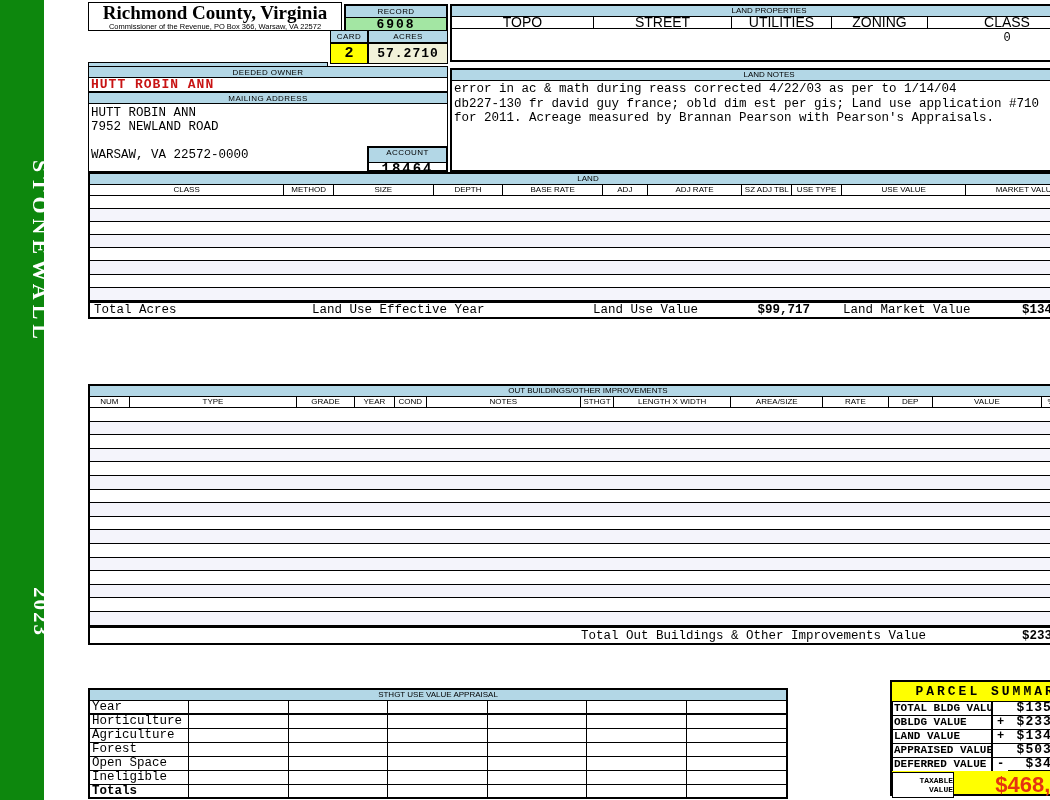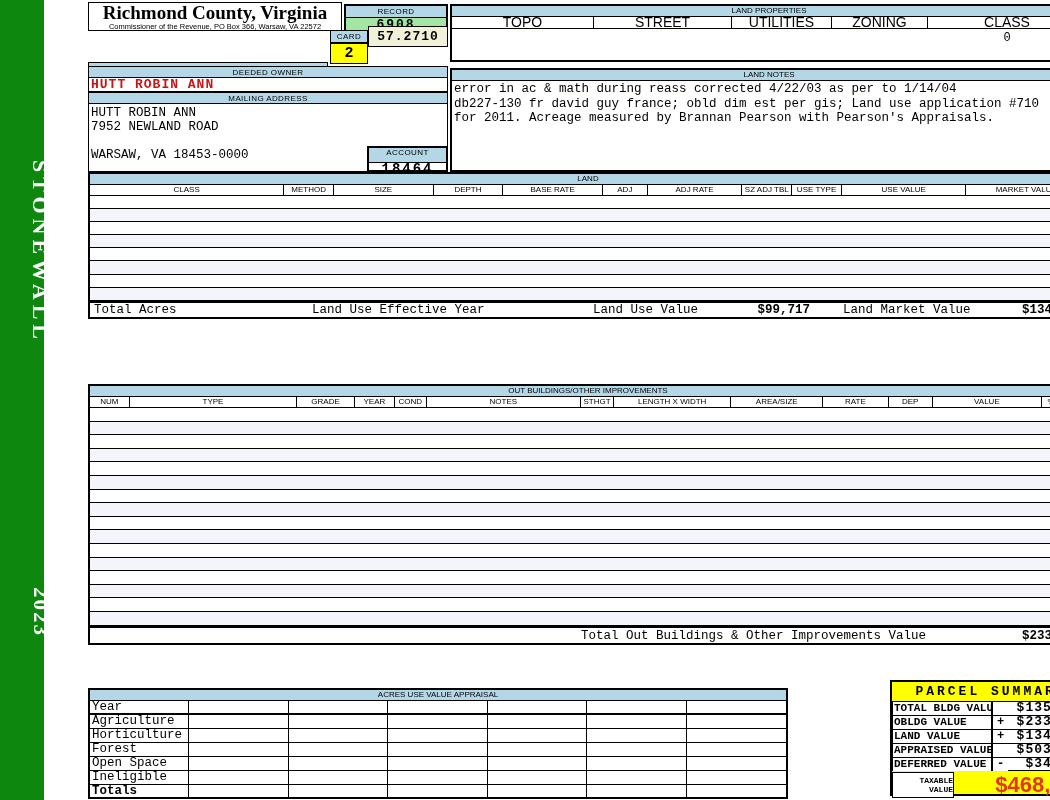--- a/index.html
+++ b/index.html
@@ -42,21 +42,21 @@
   .lp-class-val { position:absolute; left:476px; top:25px; width:158px; text-align:center; font-size:12px; }
 
   
   .map-label { left:44px; top:30px; width:240px; height:13px;margin-top:32px; }
   .card-label { left:286px; top:30px; width:38px; height:13px; }
   .acres-label { left:324px; top:30px; width:80px; height:13px; }
   .map-val { left:44px; top:43px; width:240px; height:21px; background:#ffff00; border:1px solid #000;
              text-align:center; font-weight:bold; font-size:16px; line-height:19px; letter-spacing:1px; }
   .card-val { left:286px; top:43px; width:38px; height:21px; background:#ffff00; border:1px solid #000;
               text-align:center; font-weight:bold; font-size:15px; line-height:19px; }
-  .acres-val { left:324px; top:26px; width:80px; height:21px; background:#f1f1d9; border:1px solid #000;
+  .acres-val { left:324px; top:43px; width:80px; height:21px; background:#f1f1d9; border:1px solid #000;
                text-align:center; font-weight:bold; font-size:13px; line-height:19px; letter-spacing:1px;font-family:Liberation Mono, monospace; }
 
   
   .owner-bar { left:44px; top:66px; width:360px; height:12px; line-height:11px; }
   .owner-row { left:44px; top:78px; width:360px; height:14px; border:1px solid #000; border-top:none;
                color:#c81414; font-weight:bold; font-size:13px; line-height:13px; letter-spacing:1px; padding-left:2px; background:#fff; }
   .mail-bar { left:44px; top:92px; width:360px; height:12px; line-height:11px; }
   .addr-box { left:44px; top:104px; width:360px; height:68px; border:1px solid #000; border-top:none;
               font-size:12.5px; line-height:14px; padding:2px 0 0 2px; background:#fff; }
 
@@ -167,21 +167,21 @@
   <div class="abs card-val mono">2</div>
   <div class="abs acres-val mono">57.2710</div>
 
   <div class="abs bluebar owner-bar">DEEDED OWNER</div>
   <div class="abs owner-row mono">HUTT ROBIN ANN</div>
   <div class="abs bluebar mail-bar">MAILING ADDRESS</div>
   <div class="abs addr-box mono">
     <div>HUTT ROBIN ANN</div>
     <div>7952 NEWLAND ROAD</div>
     <div>&nbsp;</div>
-    <div>WARSAW, VA 18453-0000</div>
+    <div>WARSAW, VA 22572-0000</div>
   </div>
 
   <div class="abs account-box">
     <div class="bluebar">ACCOUNT</div>
     <div class="account-val mono">18464</div>
   </div>
 
   <div class="abs notes-box">
     <div class="title">LAND NOTES</div>
     <div class="notes-text mono">
@@ -261,41 +261,41 @@
         <div class="stripe-row"></div>
         <div class="stripe-row"></div>
       </div>
     <div class="total-row ob-total mono">
       <span class="obt1">Total Out Buildings &amp; Other Improvements Value</span>
       <span class="obt2 val">$233,124</span>
     </div>
   </div>
 
   <div class="abs table apr-table">
-    <div class="title">ACRES USE VALUE APPRAISAL</div>
+    <div class="title">STHGT USE VALUE APPRAISAL</div>
     <div class="apr-row thick">
       <span class="lbl mono">Year</span>
     <span class="cell"></span>
         <span class="cell"></span>
         <span class="cell"></span>
         <span class="cell"></span>
         <span class="cell"></span>
         <span class="cell"></span>
       </div>
     <div class="apr-row">
+      <span class="lbl mono">Horticulture</span>
+    <span class="cell"></span>
+        <span class="cell"></span>
+        <span class="cell"></span>
+        <span class="cell"></span>
+        <span class="cell"></span>
+        <span class="cell"></span>
+      </div>
+    <div class="apr-row">
       <span class="lbl mono">Agriculture</span>
-    <span class="cell"></span>
-        <span class="cell"></span>
-        <span class="cell"></span>
-        <span class="cell"></span>
-        <span class="cell"></span>
-        <span class="cell"></span>
-      </div>
-    <div class="apr-row">
-      <span class="lbl mono">Horticulture</span>
     <span class="cell"></span>
         <span class="cell"></span>
         <span class="cell"></span>
         <span class="cell"></span>
         <span class="cell"></span>
         <span class="cell"></span>
       </div>
     <div class="apr-row">
       <span class="lbl mono">Forest</span>
     <span class="cell"></span>

